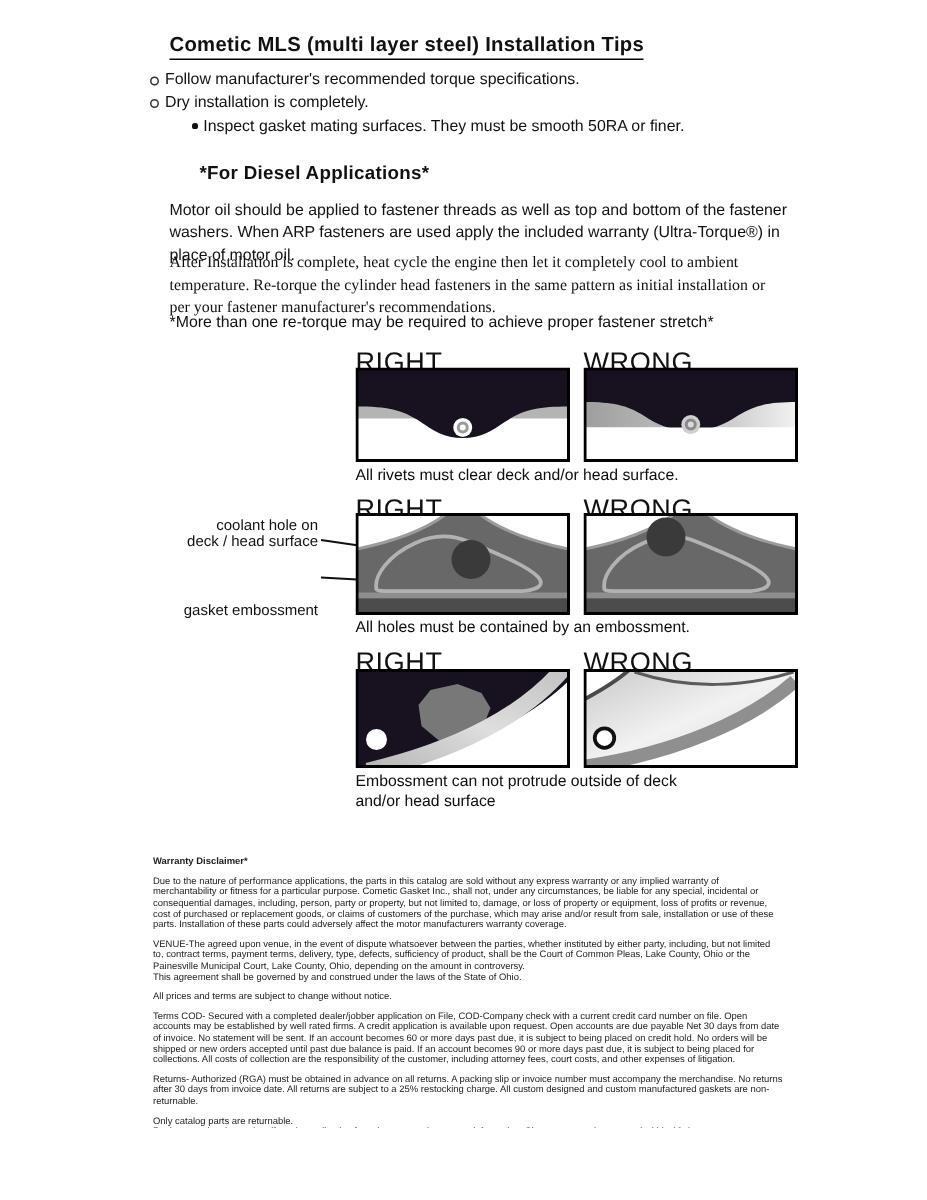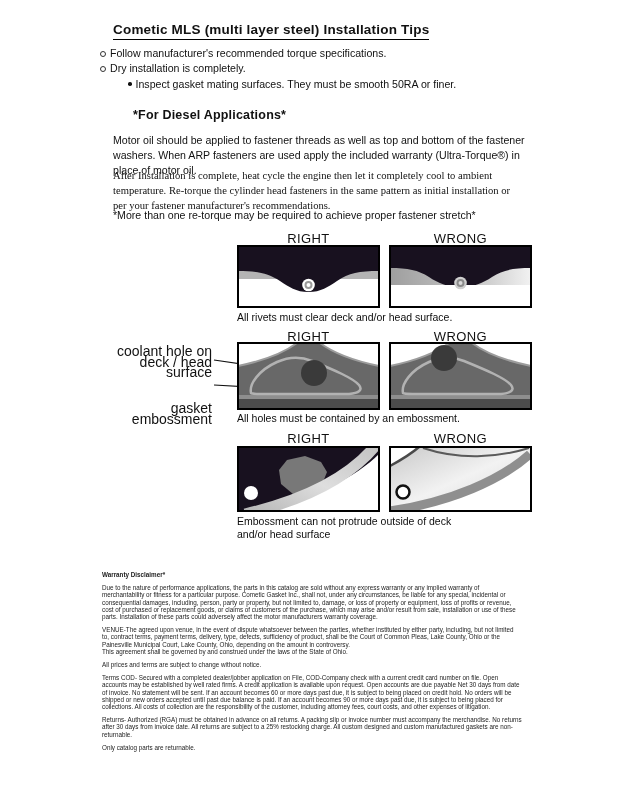--- a/index.html
+++ b/index.html
@@ -15,24 +15,24 @@
   .bullets{left:100px;top:46px;width:430px;font-size:10.6px;line-height:15.3px;}
   .brow{display:flex;}
   .brow .mk{flex:0 0 auto;width:4px;height:4px;border:1px solid #333;border-radius:50%;margin:5px 4px 0 0;}
   .brow.sub{margin-left:28px;}
   .brow.sub .mk{width:3.5px;height:3.5px;background:#111;border:none;margin:5.5px 4px 0 0;}
   .h-diesel{left:113px;top:108px;font-size:12.5px;font-weight:bold;letter-spacing:.2px;margin-left:20px;}
   .para{left:113px;width:412px;font-size:10.6px;line-height:15px;}
   .p1{top:133px;}
   .p2{top:168px;font-family:Liberation Serif, serif;}
   .pnote{top:208px;}
-  .figlabel{font-size:13px;letter-spacing:.4px;text-align:center;width:143px;}
+  .figlabel{font-size:18px;letter-spacing:.4px;width:143px;}
   .figcap{font-size:10.5px;line-height:12.5px;color:#0d0d0d;}
   .figbox{width:143px;height:auto;display:block;}
-  .lbl2{font-size:14px;line-height:10.5px;text-align:right;width:112px;}
+  .lbl2{font-size:10px;line-height:10.5px;text-align:right;width:112px;}
   .legal{left:102px;top:571px;width:420px;font-size:6.3px;line-height:7.2px;color:#1c1c1c;}
   .legal .lp{margin:0 0 6px 0;}
   .legal .lp.tight{margin:0;}
   .legal .lh{font-weight:bold;margin:0 0 6px 0;}
   .footer{left:388px;top:755px;font-size:11.5px;color:#222;letter-spacing:.3px;}
   svg{display:block;}
 </style>
 </head>
 <body>
 

